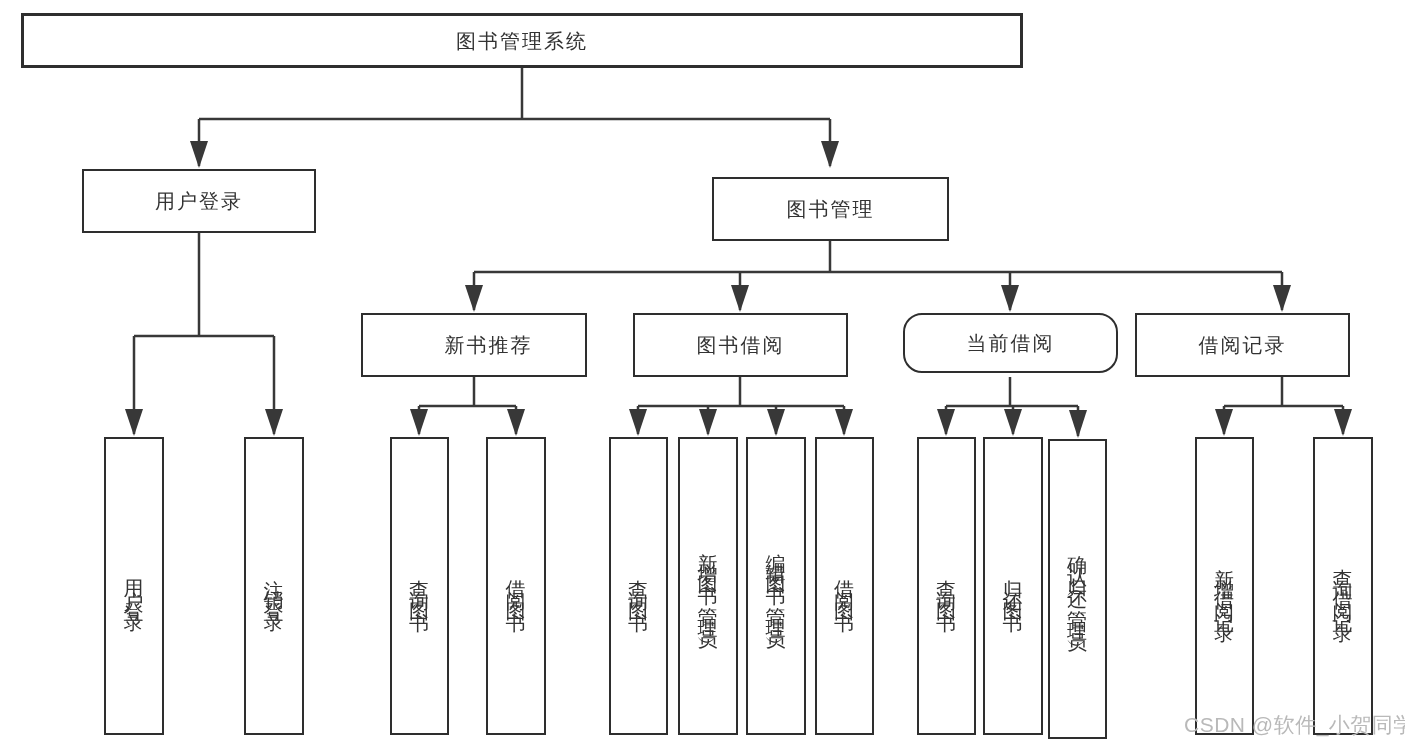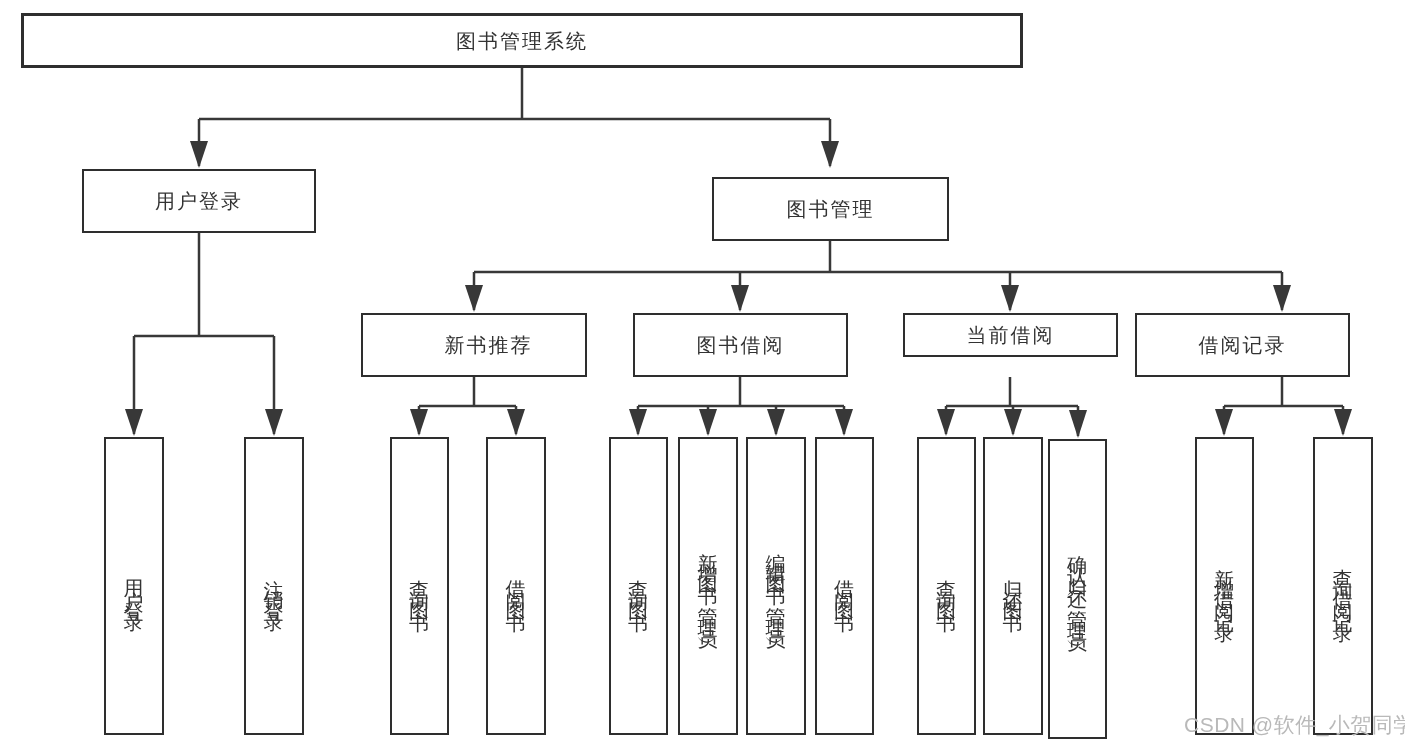--- a/index.html
+++ b/index.html
@@ -103,21 +103,21 @@
   <div class="hbox" style="left:712px;top:169px;width:237px;height:64px;margin-top:8px;">
     <span class="htext">图书管理</span>
   </div>
 
   <div class="hbox" style="left:361px;top:313px;width:226px;height:64px;padding-left:29px;">
     <span class="htext">新书推荐</span>
   </div>
   <div class="hbox" style="left:633px;top:313px;width:215px;height:64px;text-align:center;">
     <span class="htext">图书借阅</span>
   </div>
-  <div class="hbox" style="left:903px;top:313px;width:215px;height:44px;">
+  <div class="hbox" style="left:903px;top:313px;width:215px;height:60px;border-radius:19px;">
     <span class="htext">当前借阅</span>
   </div>
   <div class="hbox" style="left:1135px;top:313px;width:215px;height:64px;">
     <span class="htext">借阅记录</span>
   </div>
 
   <div class="vbox" style="left:104px;top:437px;width:60px;height:298px;">
     <span class="vtext">用户登录</span>
   </div>
   <div class="vbox" style="left:244px;top:437px;width:60px;height:298px;">

